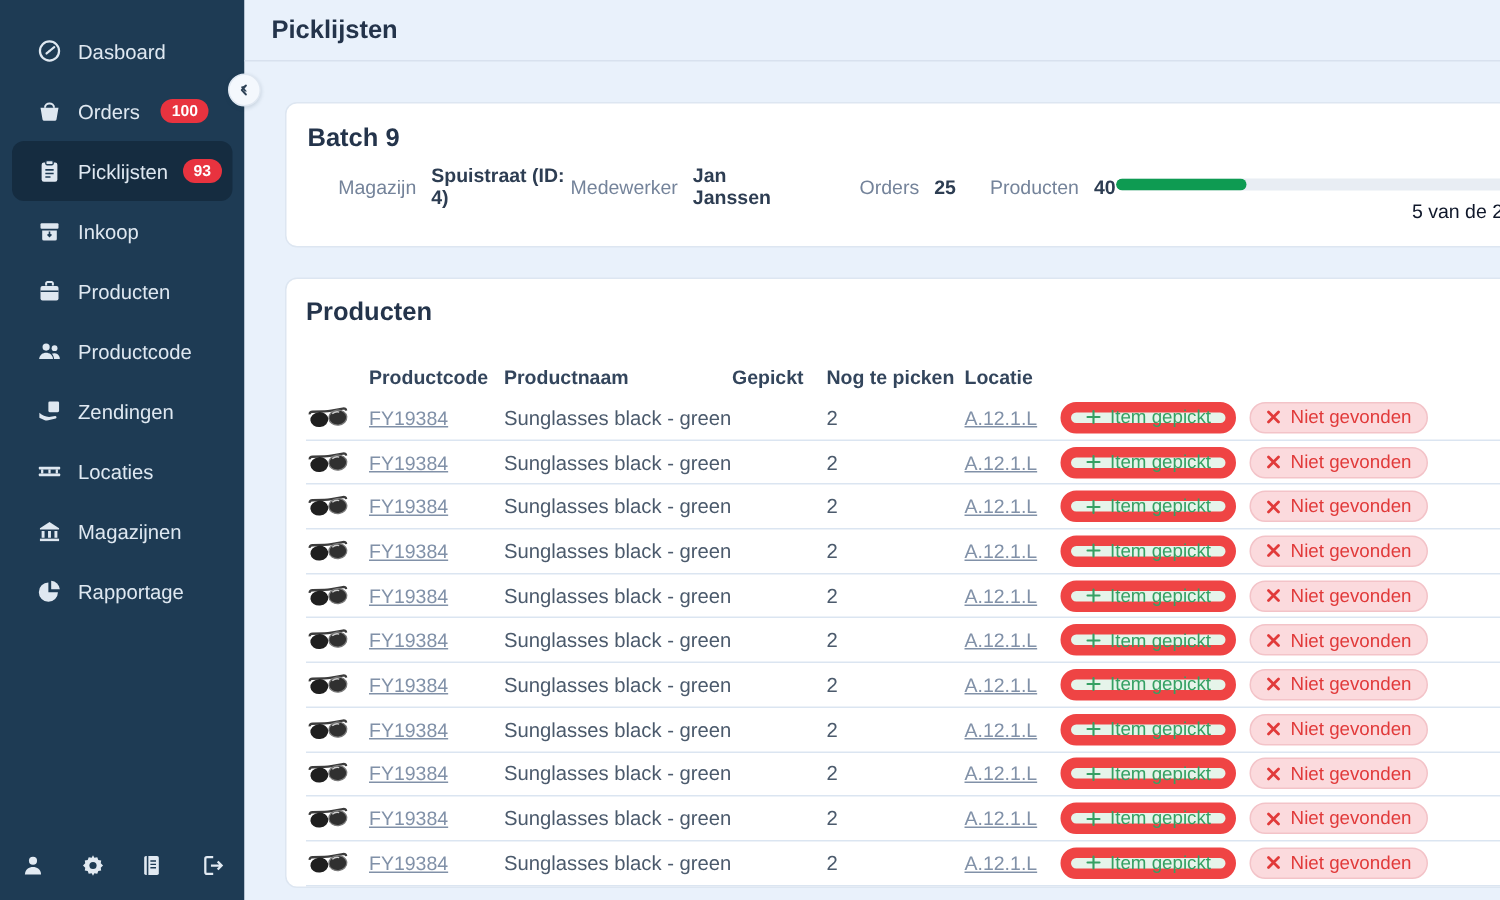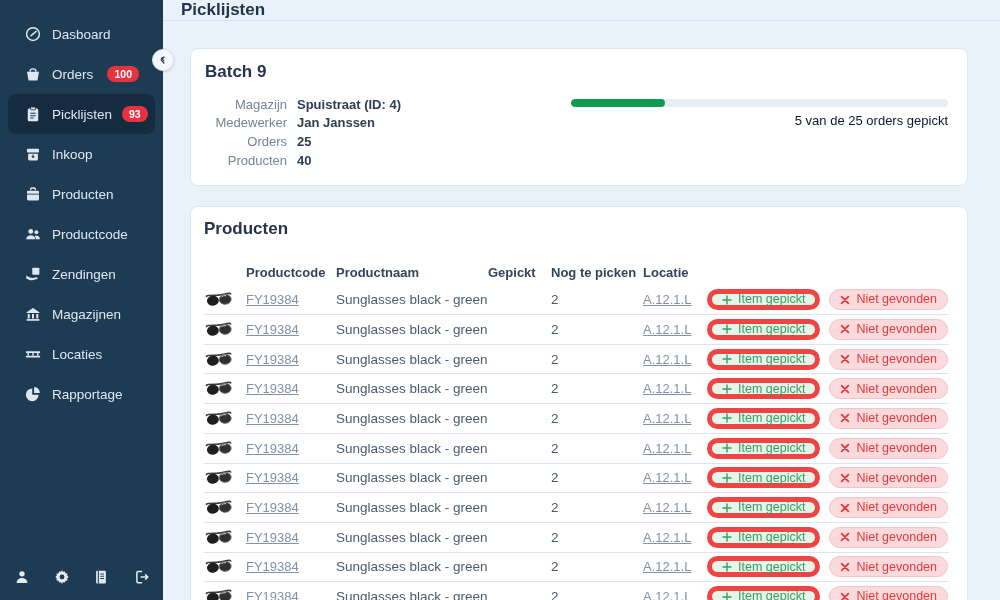--- a/index.html
+++ b/index.html
@@ -77,21 +77,21 @@
   .cancel-batch .ico { display:flex; color:#e02f2f; }
   .content { padding:27px 32px 0 27px; }
   .card {
     background:#fff; border:1px solid #dde6f1; border-radius:8px;
   }
   .card-title { font-size:17px; font-weight:700; color:#24344b; }
   
   .batch-card { padding:13px 19px 16px 14px; }
   .batch-card .card-title { margin-bottom:13px; }
   .batch-body { display:flex; justify-content:space-between; }
-  .fields { display:flex; flex-direction:column; }
+  .fields { display:flex; flex-direction:row; }
   .field-row { display:flex; gap:10px; height:18.6px; align-items:center; }
   .field-label { width:82px; text-align:right; font-size:13px; color:#74839a; }
   .field-value { font-size:13px; font-weight:700; color:#2d3d52; }
   .progress-col { width:377px; margin-top:4px; }
   .progress-track {
     height:8px; background:#e8edf3; border-radius:4px; overflow:hidden;
   }
   .progress-fill { height:100%; background:#0e9b52; border-radius:4px; }
   .progress-label {
     margin-top:6px; text-align:right; font-size:13px; color:#0f172a;
@@ -109,21 +109,21 @@
   .thumb { display:flex; align-items:center; }
   .thumb svg { width:30px; height:17px; }
   .link { color:#8191a8; text-decoration:underline; font-size:13px; cursor:pointer; }
   .actions { display:flex; gap:9px; align-items:center; }
   .row-btn {
     height:21px; display:inline-flex; align-items:center; gap:6px;
     border-radius:11px; padding:0 10px; font-size:12.5px; cursor:pointer;
     font-family:inherit; line-height:1;
   }
   .row-btn .ico { display:flex; }
-  .btn-green { background:#e6f4ea; border:5px solid #ef4444; color:#35a063; }
+  .btn-green { background:#e6f4ea; border:7px solid #ef4444; color:#35a063; }
   .btn-pink  { background:#fbdadd; border:1px solid #f3c3c8; color:#e13a3a; }
 </style>
 </head>
 <body>
 
 <aside class="sidebar">
   <nav class="nav" id="nav">
       <div class="nav-item">
         <span class="nav-icon">
           <svg viewBox="0 0 24 24" fill="none" stroke="currentColor" stroke-width="2">
@@ -187,44 +187,44 @@
         <span class="nav-label">Productcode</span>
       </div>
       <div class="nav-item">
         <span class="nav-icon">
           <svg viewBox="0 0 24 24" fill="currentColor">
             <rect x="11" y="3.5" width="9.5" height="9.5" rx="1.2"></rect>
             <path d="M3 13.5c2.5 2.3 5.4 3.6 8.6 3.8l5.4-.9a1.2 1.2 0 0 1 .5 2.3l-6.6 1.6a6 6 0 0 1-3.6-.4L3 18Z"></path>
           </svg>
         </span>
         <span class="nav-label">Zendingen</span>
+      </div>
+      <div class="nav-item">
+        <span class="nav-icon">
+          <svg viewBox="0 0 24 24" fill="currentColor">
+            <rect x="2.5" y="8.2" width="19" height="2.4" rx="0.6"></rect>
+            <rect x="2.5" y="14.2" width="19" height="2.4" rx="0.6"></rect>
+            <rect x="4.5" y="10.6" width="2" height="3.6"></rect>
+            <rect x="11" y="10.6" width="2" height="3.6"></rect>
+            <rect x="17.5" y="10.6" width="2" height="3.6"></rect>
+          </svg>
+        </span>
+        <span class="nav-label">Locaties</span>
       </div>
       <div class="nav-item">
         <span class="nav-icon">
           <svg viewBox="0 0 24 24" fill="currentColor">
             <path d="M3.5 9.5 12 4l8.5 5.5v1.2h-17Z"></path>
             <rect x="5" y="12" width="2.6" height="6"></rect>
             <rect x="10.7" y="12" width="2.6" height="6"></rect>
             <rect x="16.4" y="12" width="2.6" height="6"></rect>
             <rect x="3.5" y="18.8" width="17" height="2.2"></rect>
           </svg>
         </span>
         <span class="nav-label">Magazijnen</span>
-      </div>
-      <div class="nav-item">
-        <span class="nav-icon">
-          <svg viewBox="0 0 24 24" fill="currentColor">
-            <rect x="2.5" y="8.2" width="19" height="2.4" rx="0.6"></rect>
-            <rect x="2.5" y="14.2" width="19" height="2.4" rx="0.6"></rect>
-            <rect x="4.5" y="10.6" width="2" height="3.6"></rect>
-            <rect x="11" y="10.6" width="2" height="3.6"></rect>
-            <rect x="17.5" y="10.6" width="2" height="3.6"></rect>
-          </svg>
-        </span>
-        <span class="nav-label">Locaties</span>
       </div>
       <div class="nav-item">
         <span class="nav-icon">
           <svg viewBox="0 0 24 24" fill="currentColor">
             <path d="M11 4.5A8.5 8.5 0 1 0 19.5 13H11Z"></path>
             <path d="M13.5 2.8a8.5 8.5 0 0 1 7.7 7.7h-7.7Z"></path>
           </svg>
         </span>
         <span class="nav-label">Rapportage</span>
       </div>

